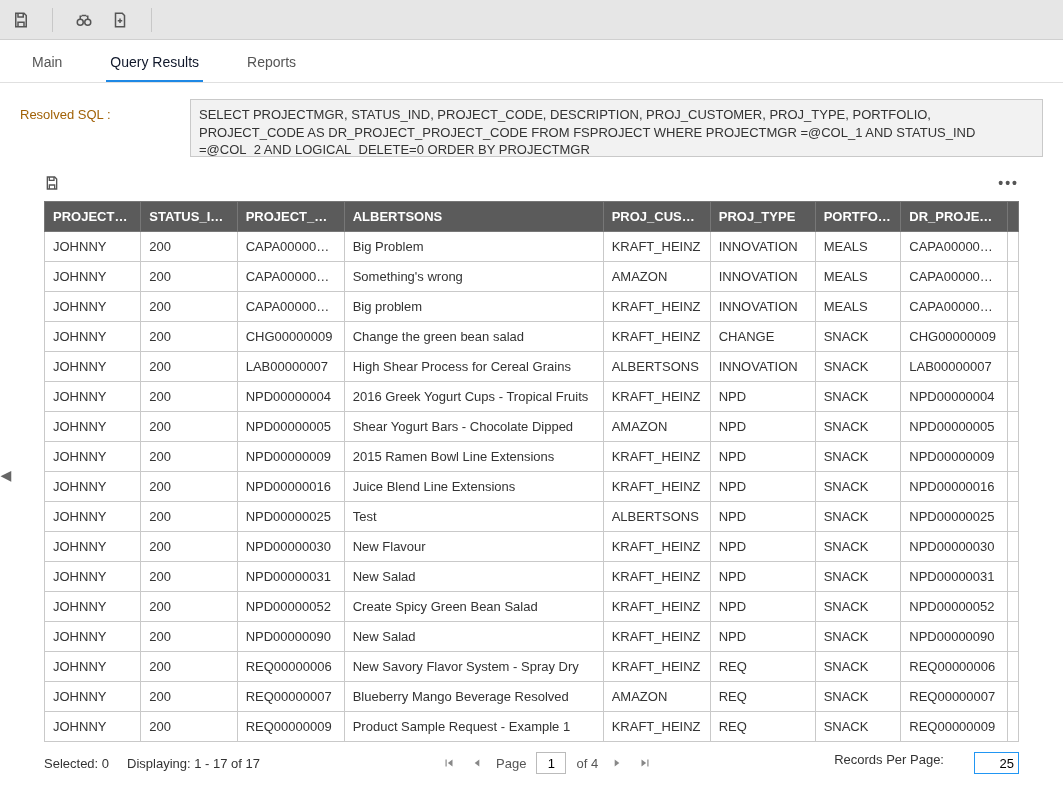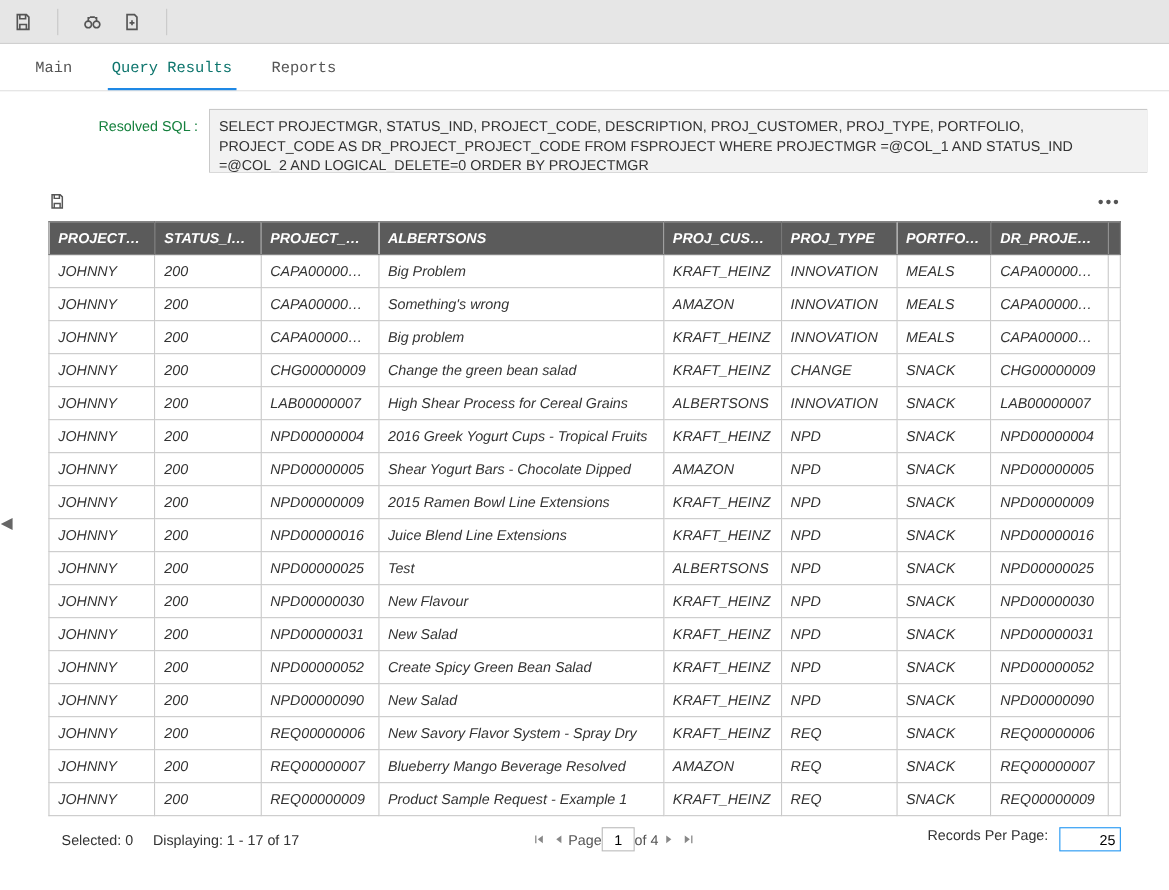--- a/index.html
+++ b/index.html
@@ -29,49 +29,47 @@
     cursor: pointer;
   }
   .toolbar .sep {
     width: 1px; height: 24px;
     background: #c8c8c8;
     margin: 0 4px;
   }
   
   .tabs {
     display: flex;
-    gap: 28px;
+    gap: 40px;
     padding: 14px 20px 0 28px;
     border-bottom: 1px solid #e0e0e0;
     margin-bottom: 16px;
-    font-family: Liberation Mono, monospace;
   }
   .tab {
     padding: 0 4px 10px 4px;
     cursor: pointer;
     color: #555;
     font-size: 14px;
     border-bottom: 2px solid transparent;
   }
   .tab.active {
-    color: #0f766e;
+    color: #0f172a;
     border-bottom-color: #1e88e5;
   }
   
   .sql-row {
     display: flex;
     align-items: flex-start;
     gap: 10px;
     padding: 0 20px 12px 20px;
   }
   .sql-row .label {
     width: 160px;
-    text-align: right;
     padding-top: 8px;
-    color: #15803d;
+    color: #a16207;
     font-size: 13px;
     flex: 0 0 auto;
   }
   .sql-row textarea {
     flex: 1;
     height: 58px;
     min-height: 58px;
     border: 1px solid #c9c9c9;
     background: #f2f2f2;
     padding: 6px 8px;
@@ -105,21 +103,20 @@
   .table-toolbar .left-ico,
   .table-toolbar .right-ico {
     color: #555; cursor: pointer;
     display: inline-flex; align-items: center;
   }
   .dots { letter-spacing: 2px; font-weight: 700; font-size: 14px;}
   table.data {
     border-collapse: collapse;
     width: 100%;
     table-layout: fixed;
-    font-style: italic;
   }
   table.data th, table.data td {
     border: 1px solid #c9c9c9;
     padding: 6px 8px;
     text-align: left;
     font-size: 13px;
     white-space: nowrap;
     overflow: hidden;
     text-overflow: ellipsis;
     height: 30px;
@@ -144,47 +141,48 @@
   
   .footer {
     display: flex;
     align-items: center;
     justify-content: space-between;
     padding: 10px 44px 14px;
     font-size: 13px;
     flex-wrap: nowrap;
   }
   .footer .left {
-    display: flex; gap: 18px; margin-left: 12px;
+    display: flex; gap: 18px;
   }
   .footer .paging {
-    display: flex; align-items: center; 
+    display: flex; align-items: center; gap: 10px;
     color: #555;
   }
   .footer .icobtn {
     width: 18px; height: 18px;
     display: inline-flex; align-items: center; justify-content: center;
     color: #888; cursor: pointer;
   }
   .footer input.page {
     width: 30px; height: 22px;
     border: 1px solid #bbb;
     text-align: center;
     font-size: 13px;
   }
   .footer .right {
     display: flex; align-items: flex-start; gap: 10px;
   }
   .footer input.rpp {
-    width: 56px; height: 22px;
+    width: 45px; height: 22px;
     border: 1px solid #2196f3;
     text-align: right;
     padding-right: 4px;
     font-size: 13px;
     outline: none;
+    margin-left: 20px;
   }
   .body-wrap { position: relative; }
 </style>
 </head>
 <body>
 
 <div class="toolbar">
   <span class="ico">
     <svg viewBox="0 0 24 24" width="18" height="18" fill="none" stroke="currentColor" stroke-width="2">
         <path d="M5 3h11l3 3v15H5z"></path>

